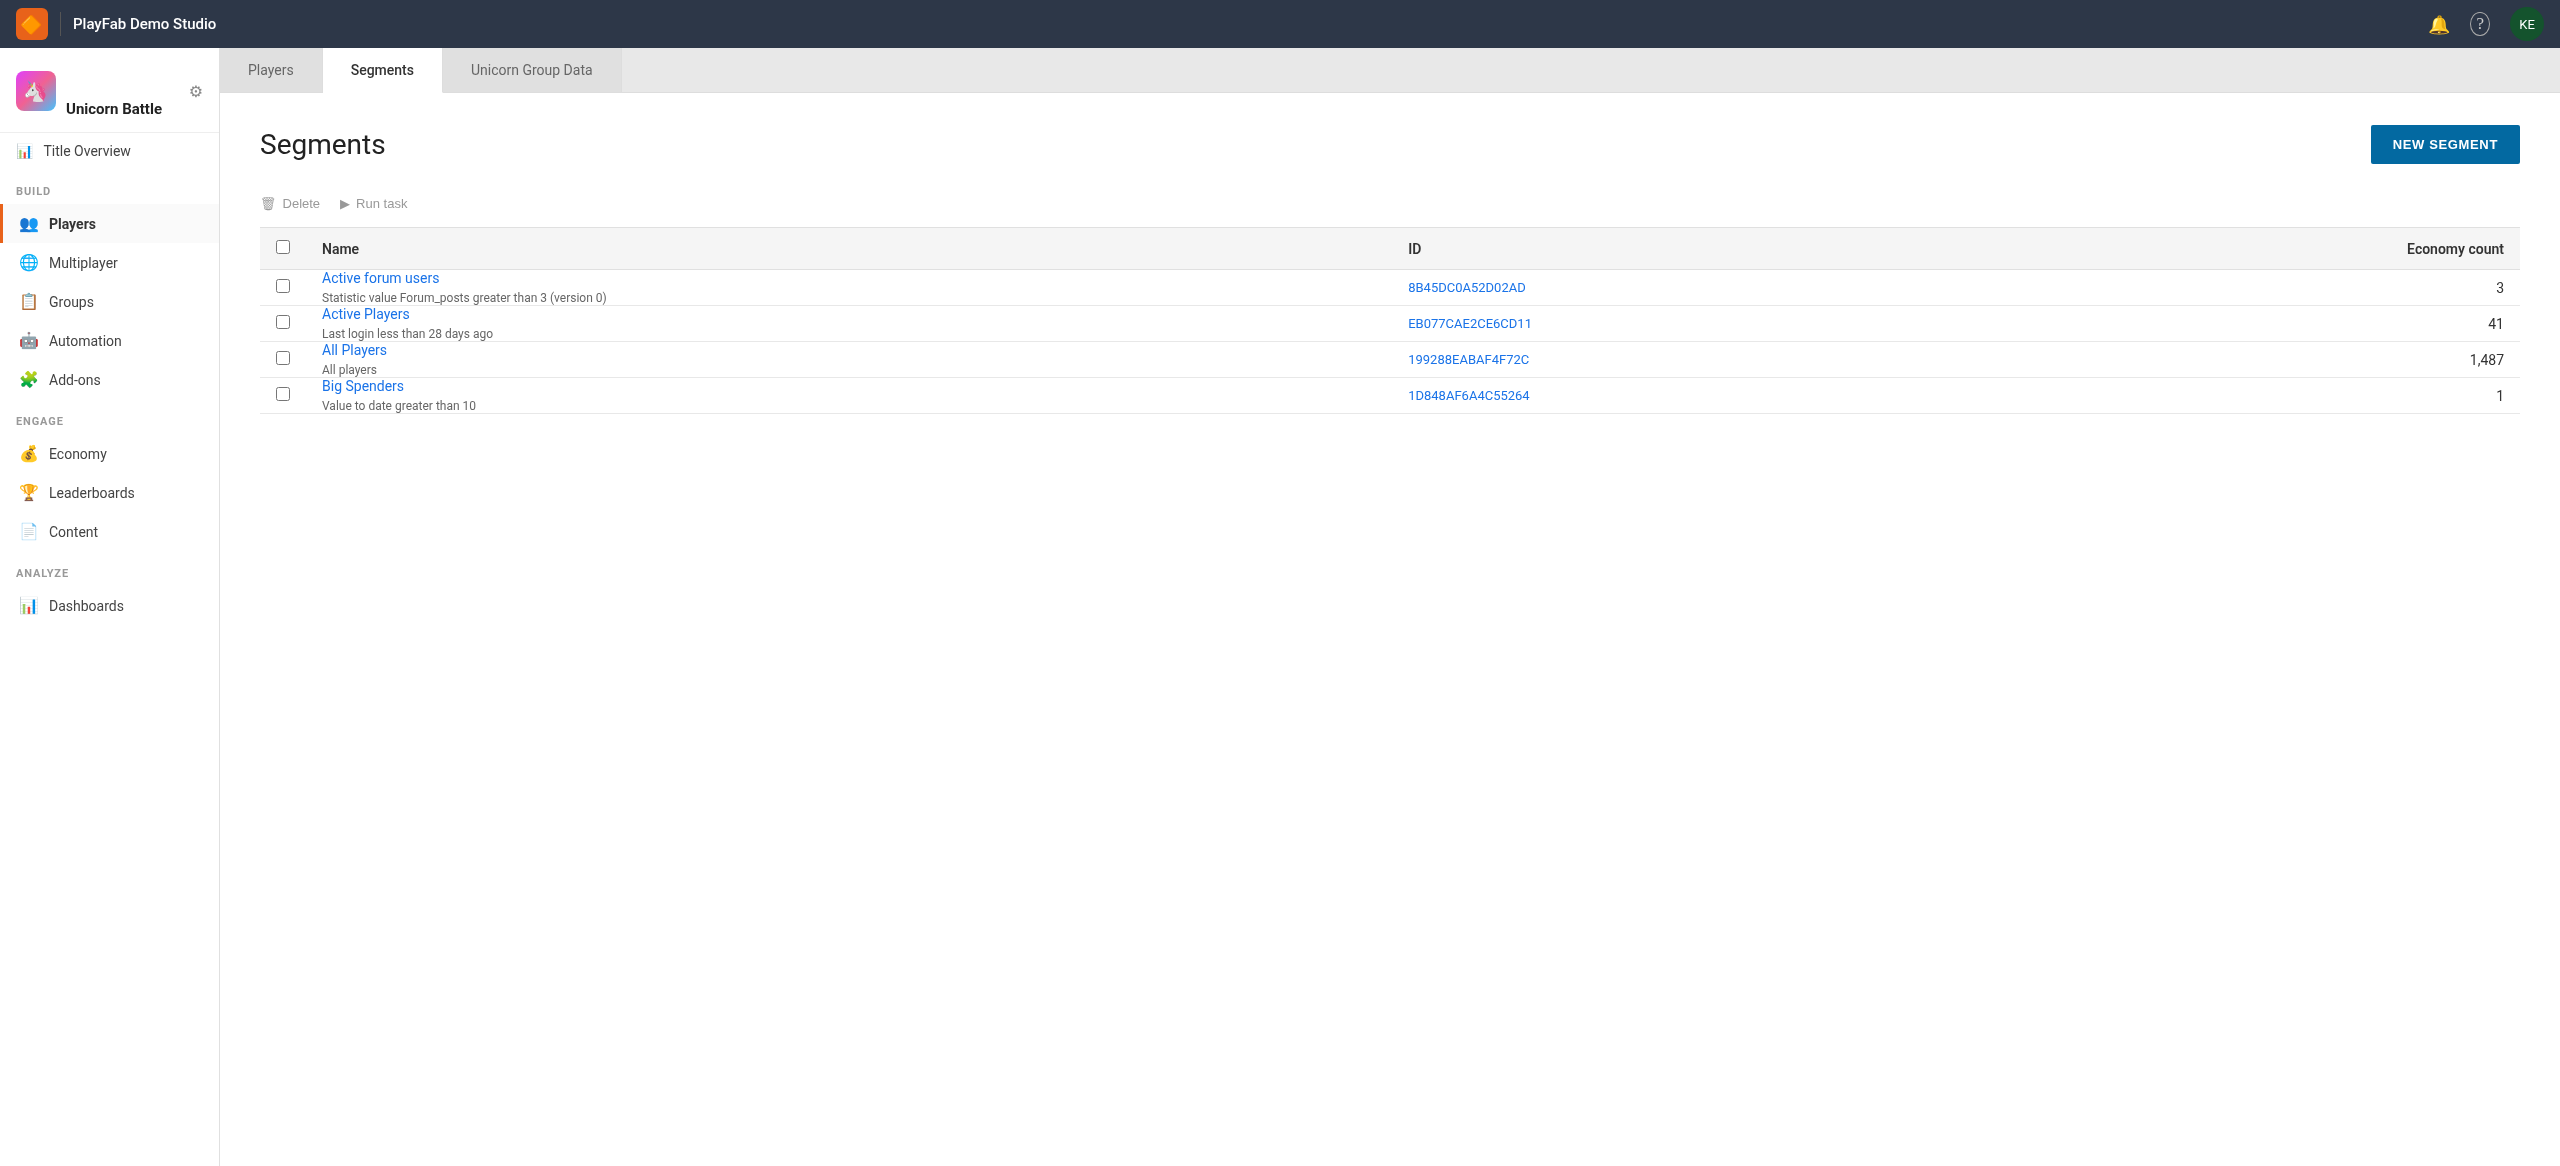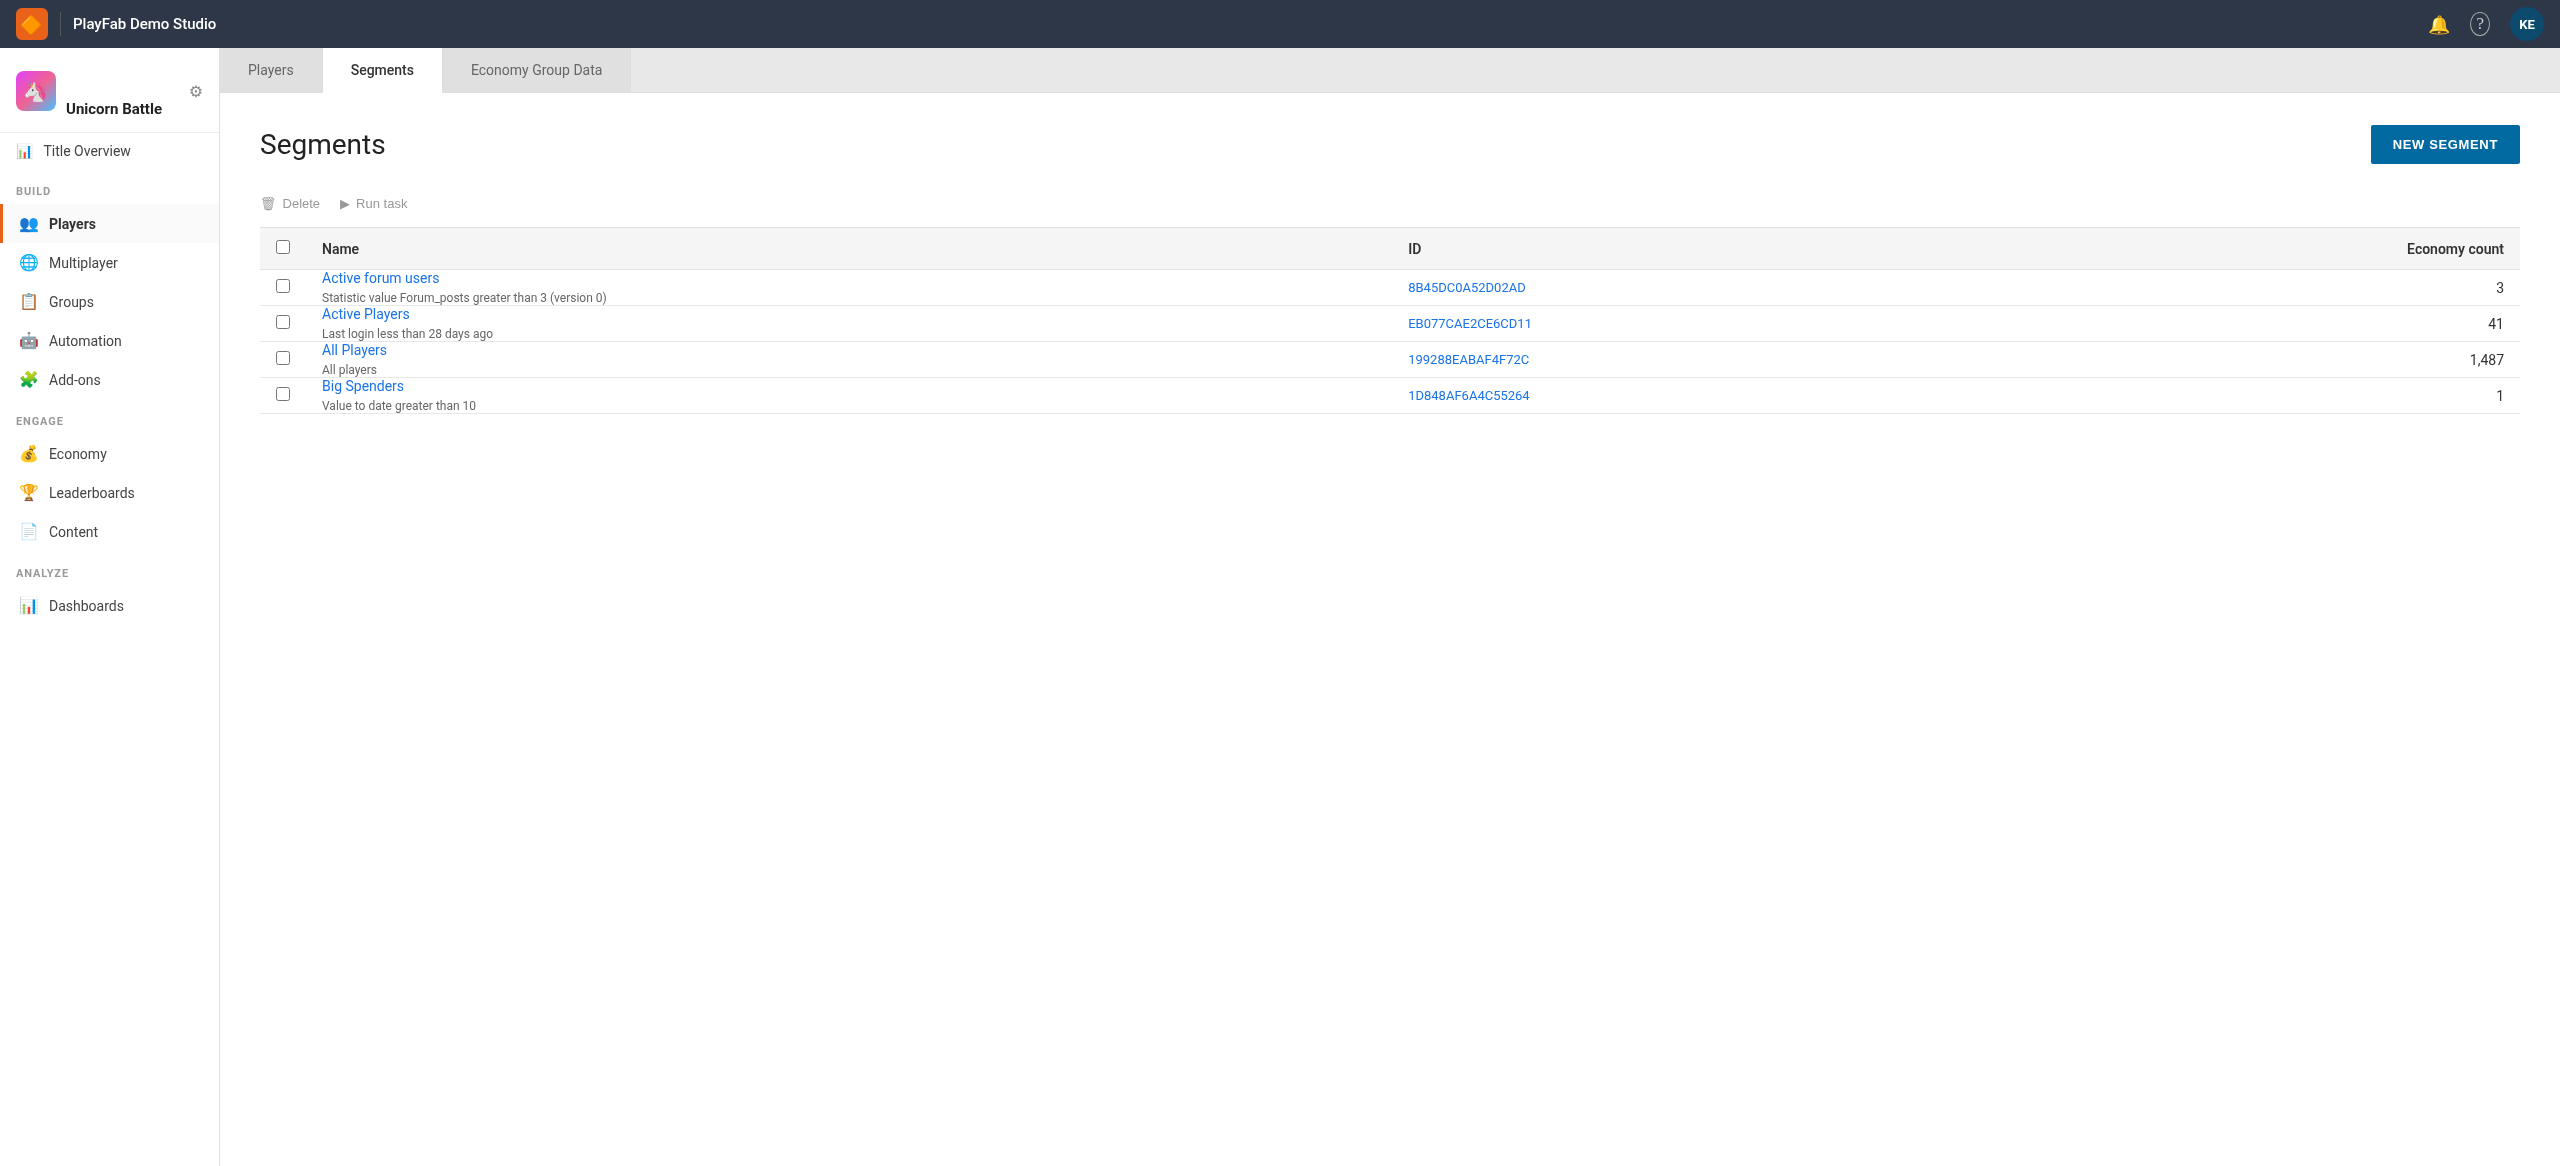--- a/index.html
+++ b/index.html
@@ -47,27 +47,27 @@
     }
     .top-nav-icon {
       color: #ccc;
       font-size: 18px;
       cursor: pointer;
     }
     .avatar {
       width: 34px;
       height: 34px;
       border-radius: 50%;
-      background: #0c4a6e;
+      background: #14532d;
       color: white;
       display: flex;
       align-items: center;
       justify-content: center;
       font-size: 13px;
-      font-weight: 700;
+      font-weight: 400;
       cursor: pointer;
     }
 
     
     .app-layout {
       display: flex;
       height: calc(100vh - 48px);
     }
 
     
@@ -379,21 +379,21 @@
           <span>Dashboards</span>
         </div>
       </div>
   </aside>
 
   <div class="main-content">
 
     <div class="tabs-bar" id="tabs-bar">
         <div class="tab">Players</div>
         <div class="tab active">Segments</div>
-        <div class="tab">Economy Group Data</div>
+        <div class="tab">Unicorn Group Data</div>
       </div>
 
     <div class="page-content">
       <div class="page-header">
         <h1 class="page-title">Segments</h1>
         <button class="new-segment-btn">NEW SEGMENT</button>
       </div>
 
       <div class="toolbar">
         <button class="toolbar-btn">

